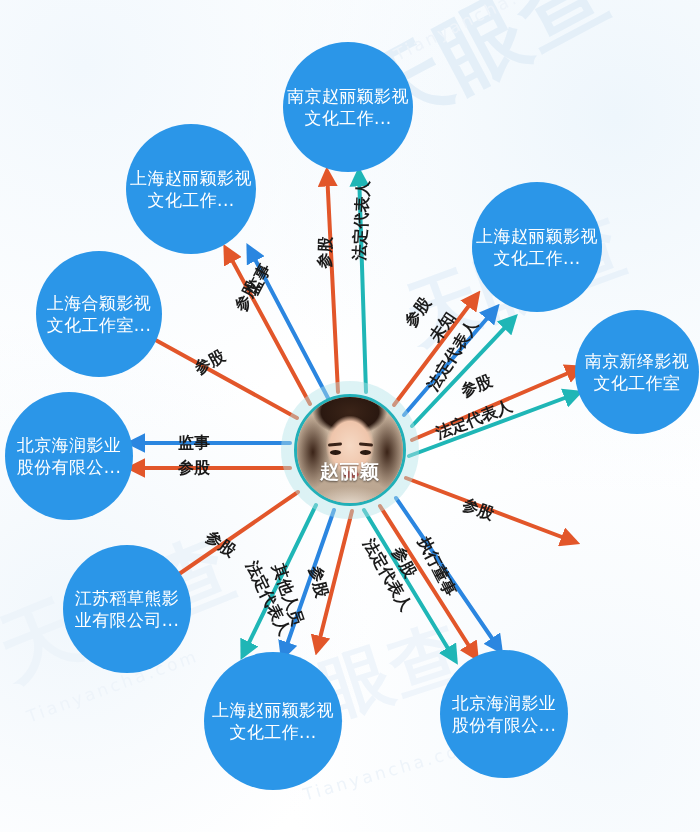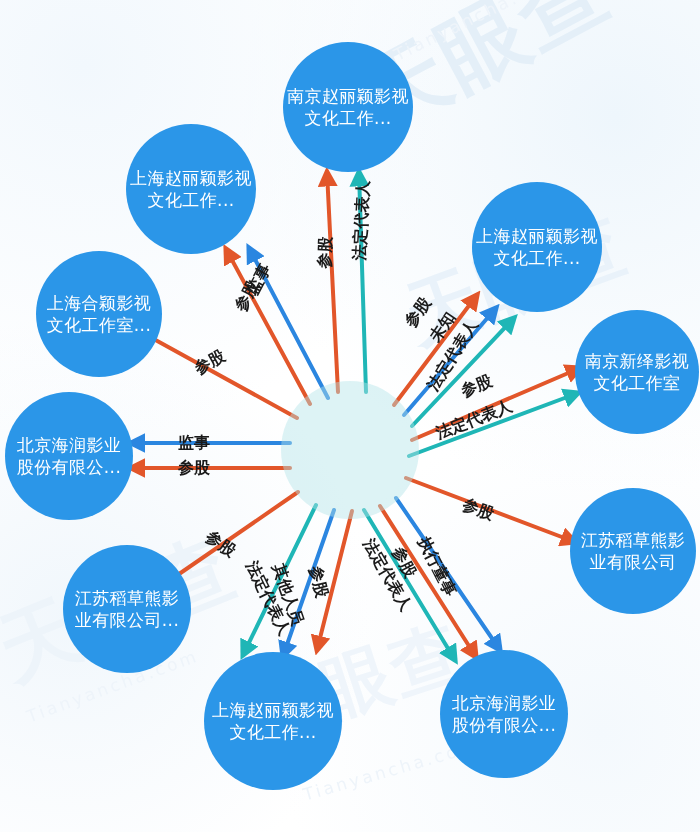--- a/index.html
+++ b/index.html
@@ -178,20 +178,30 @@
       <line x1="412" y1="440" x2="580" y2="368" stroke="#e2562a" marker-end="url(#ao)"></line>
       <line x1="409" y1="456" x2="578" y2="393" stroke="#1fb6b6" marker-end="url(#at)"></line>
 
       <line x1="394" y1="405" x2="477" y2="295" stroke="#e2562a" marker-end="url(#ao)"></line>
       <line x1="404" y1="415" x2="496" y2="308" stroke="#2b86e0" marker-end="url(#ab)"></line>
       <line x1="412" y1="426" x2="514" y2="318" stroke="#1fb6b6" marker-end="url(#at)"></line>
     </g>
   </svg>
 
   <div id="center-halo"></div>
+  <div id="center-node">
+    <div class="portrait">
+      <div class="brow l"></div>
+      <div class="brow r"></div>
+      <div class="eye l"></div>
+      <div class="eye r"></div>
+      <div class="lips"></div>
+    </div>
+    <div id="center-label">赵丽颖</div>
+  </div>
 
   <div class="node" style="left:283px; top:42px; width:130px; height:130px;">
     <span>南京赵丽颖影视文化工作...</span>
   </div>
 
   <div class="node" style="left:126px; top:124px; width:130px; height:130px;">
     <span>上海赵丽颖影视文化工作...</span>
   </div>
 
   <div class="node" style="left:36px; top:251px; width:126px; height:126px;">
@@ -207,23 +217,20 @@
   </div>
 
   <div class="node" style="left:204px; top:652px; width:138px; height:138px;">
     <span>上海赵丽颖影视文化工作...</span>
   </div>
 
   <div class="node" style="left:440px; top:650px; width:128px; height:128px;">
     <span>北京海润影业股份有限公...</span>
   </div>
 
-  <div class="node" style="left:570px; top:488px; width:126px; height:126px;">
-    <span>江苏稻草熊影业有限公司</span>
-  </div>
 
   <div class="node" style="left:575px; top:310px; width:124px; height:124px;">
     <span>南京新绎影视文化工作室</span>
   </div>
 
   <div class="node" style="left:472px; top:182px; width:130px; height:130px;">
     <span>上海赵丽颖影视文化工作...</span>
   </div>
 
   <div class="edge-label" style="left:325px; top:258px; transform: rotate(-87deg);">参股</div>

